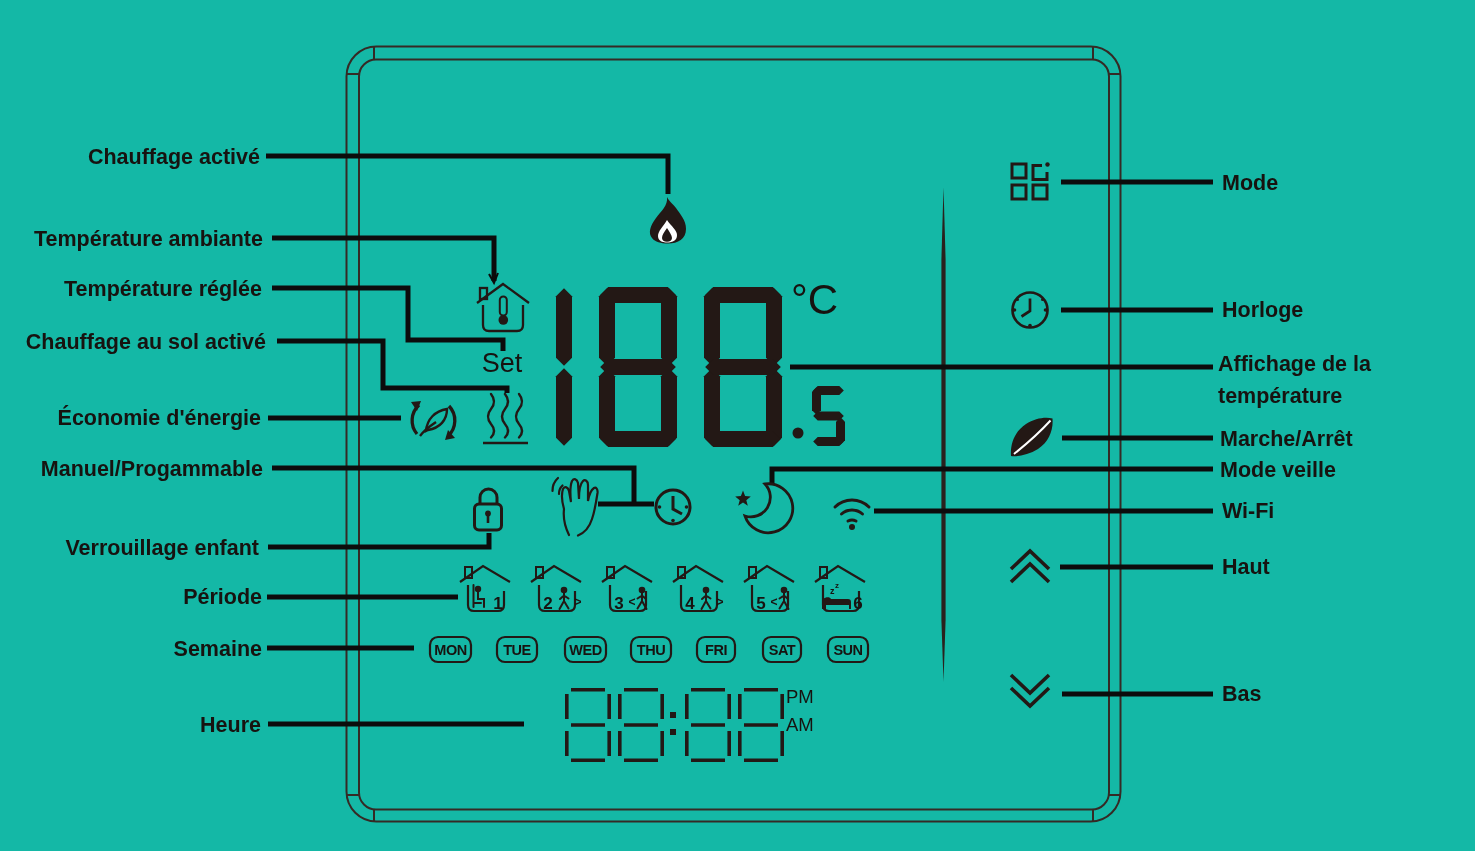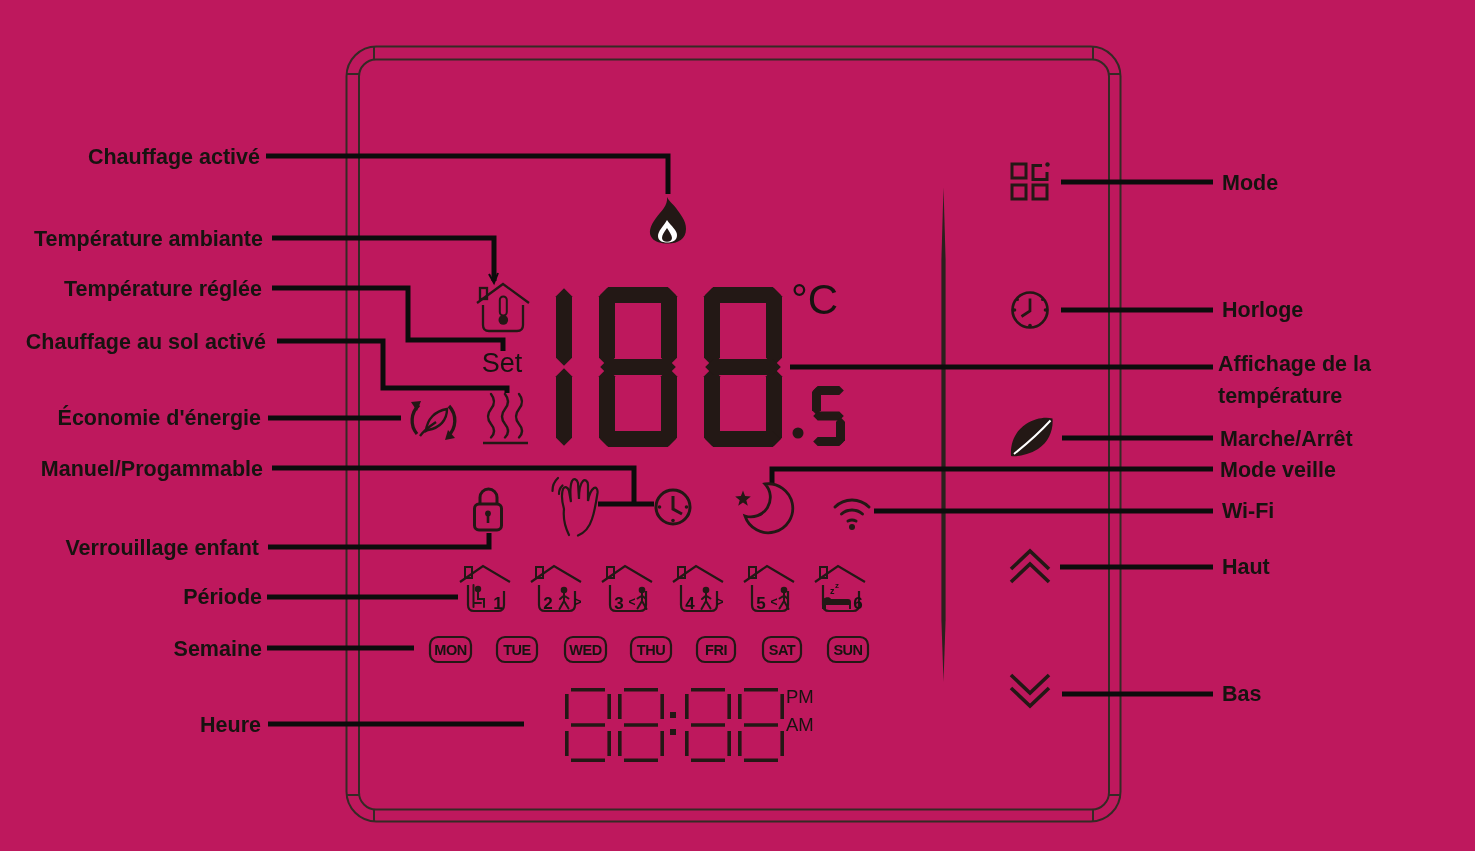--- a/index.html
+++ b/index.html
@@ -1,16 +1,16 @@
 <!DOCTYPE html>
 <html><head>
 <meta charset="utf-8">
 <style>
   html,body{margin:0;padding:0;background:#fff;}
-  .canvas{position:relative;width:1475px;height:851px;background:#be185d;overflow:hidden;
+  .canvas{position:relative;width:1475px;height:851px;background:#14b8a6;overflow:hidden;
           font-family:"Liberation Sans", sans-serif;}
   svg{position:absolute;left:0;top:0;}
   svg text{font-family:"Liberation Sans", sans-serif;fill:#171310;}
   .lbl{font-size:21.5px;font-weight:700;}
   .seg-ink{fill:#231815;}
   .stroke-ink{stroke:#231815;fill:none;}
 </style>
 </head>
 <body>
 

